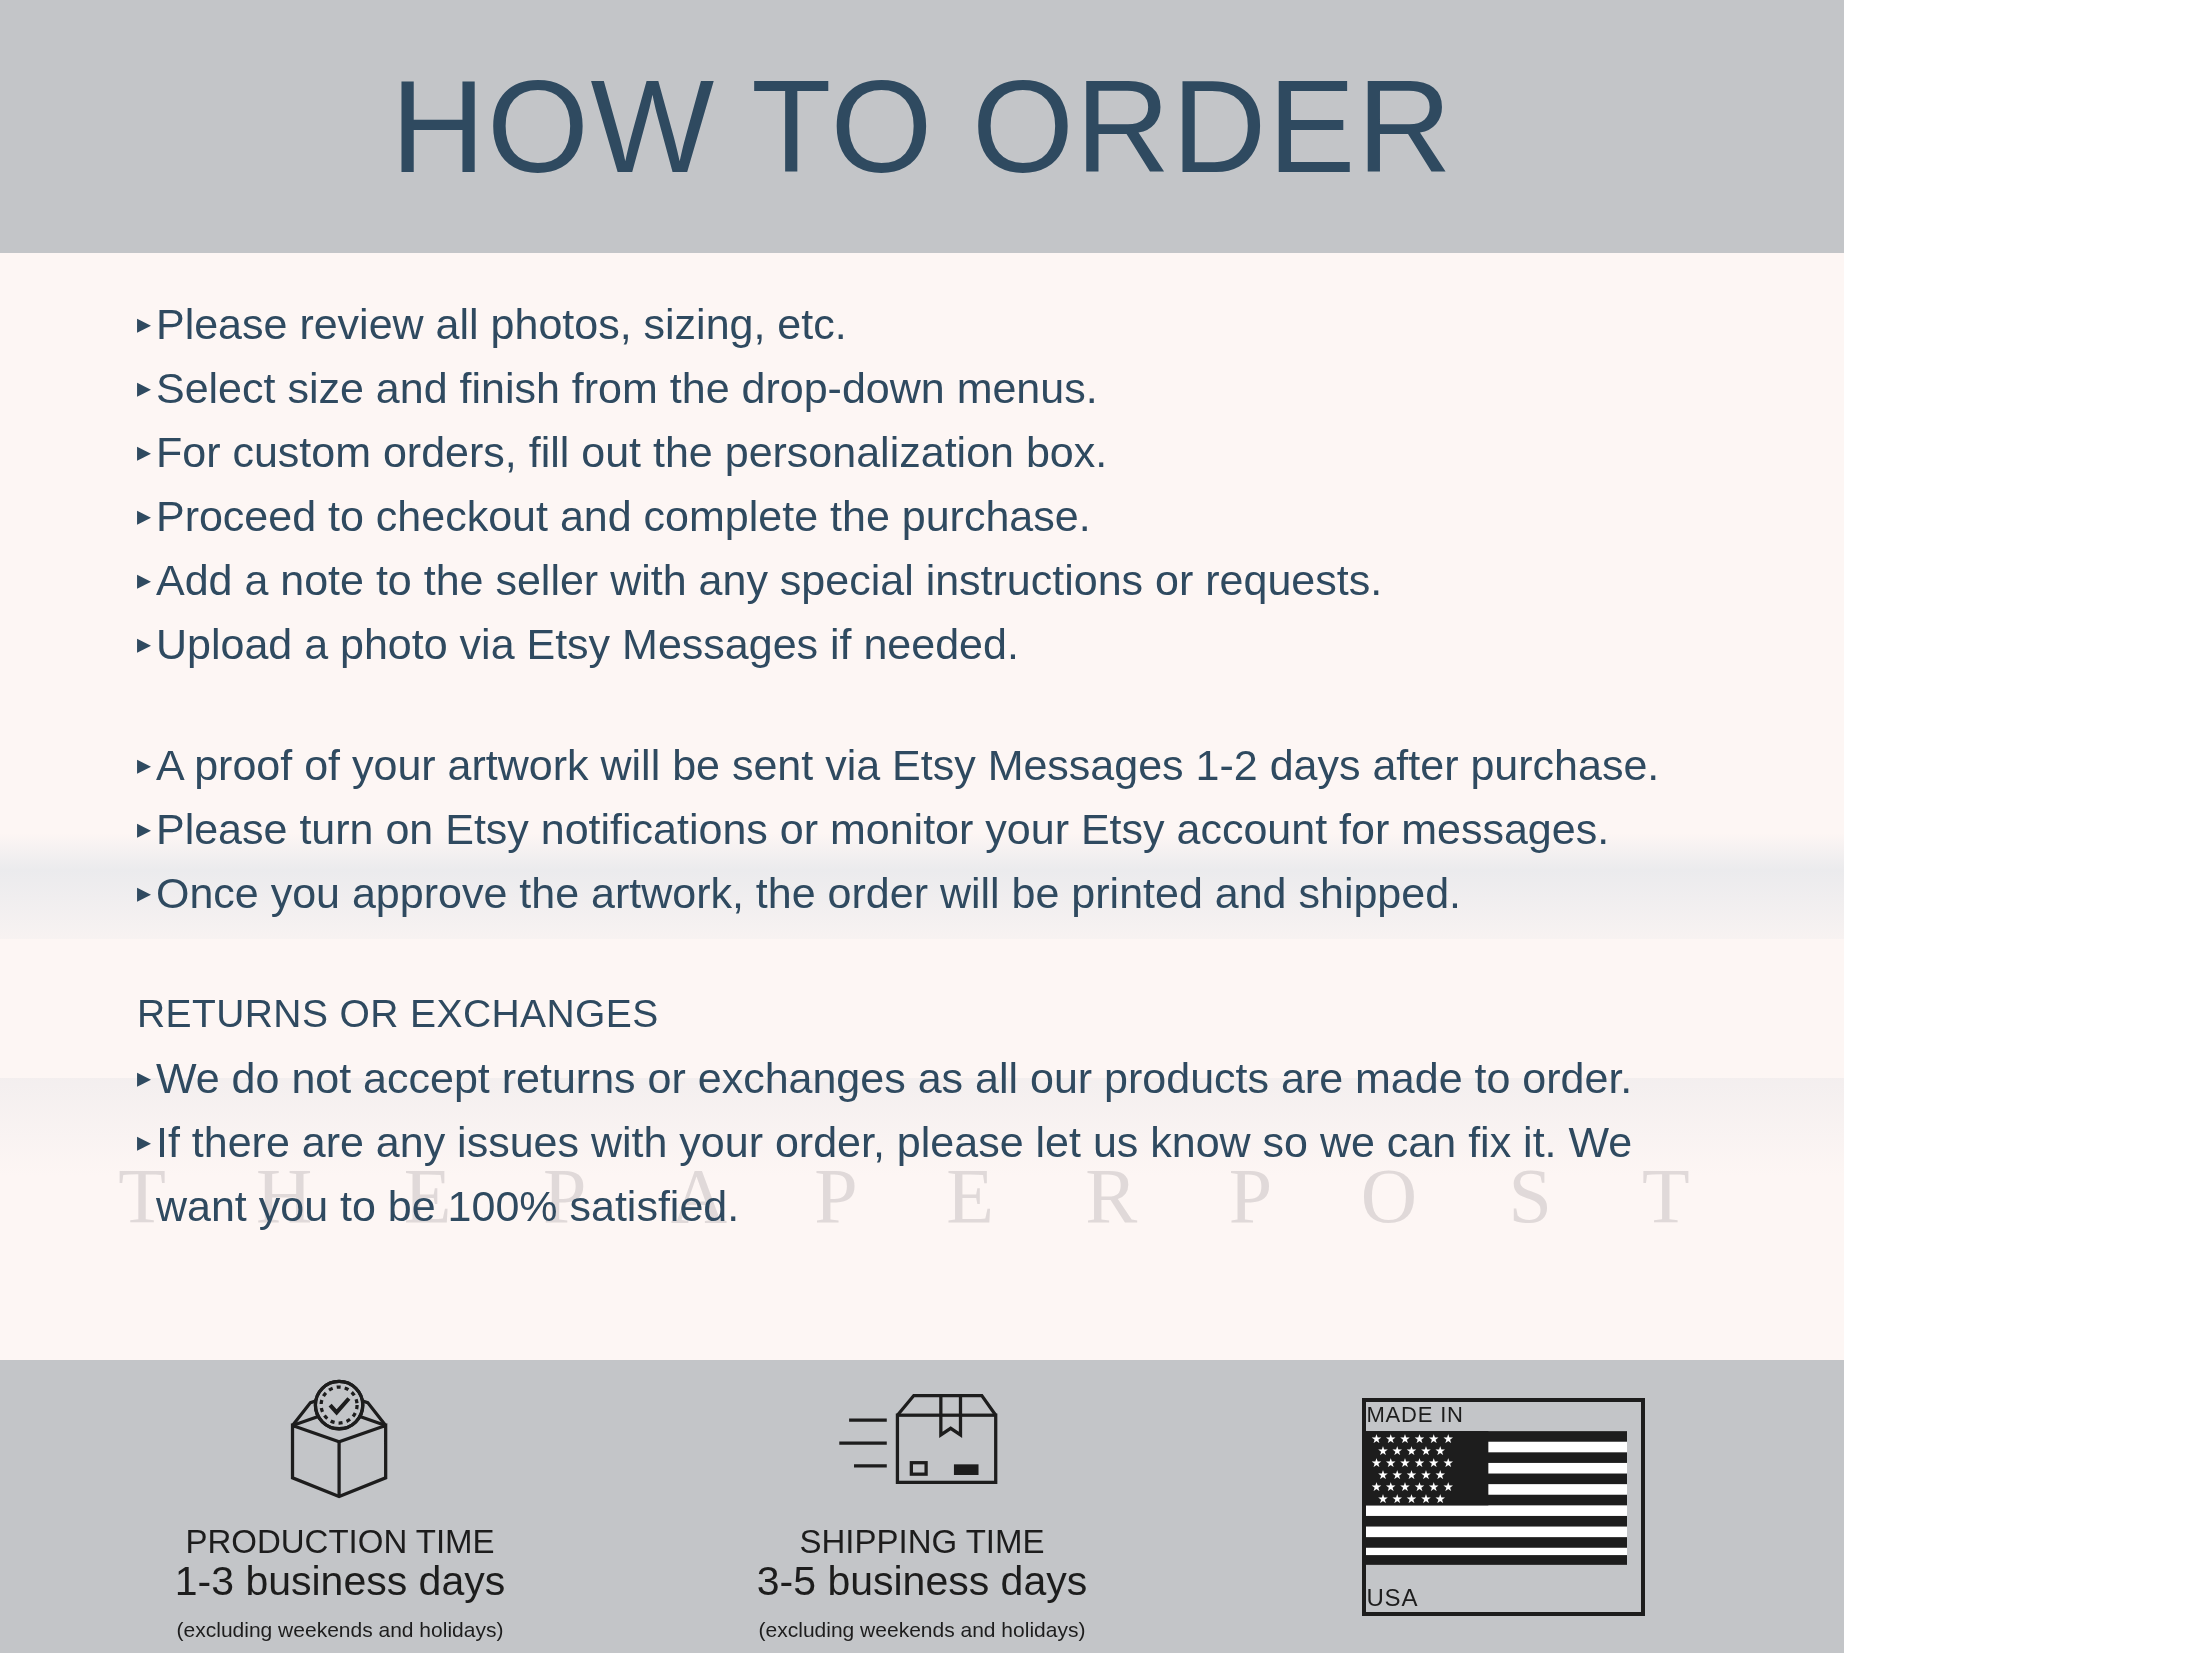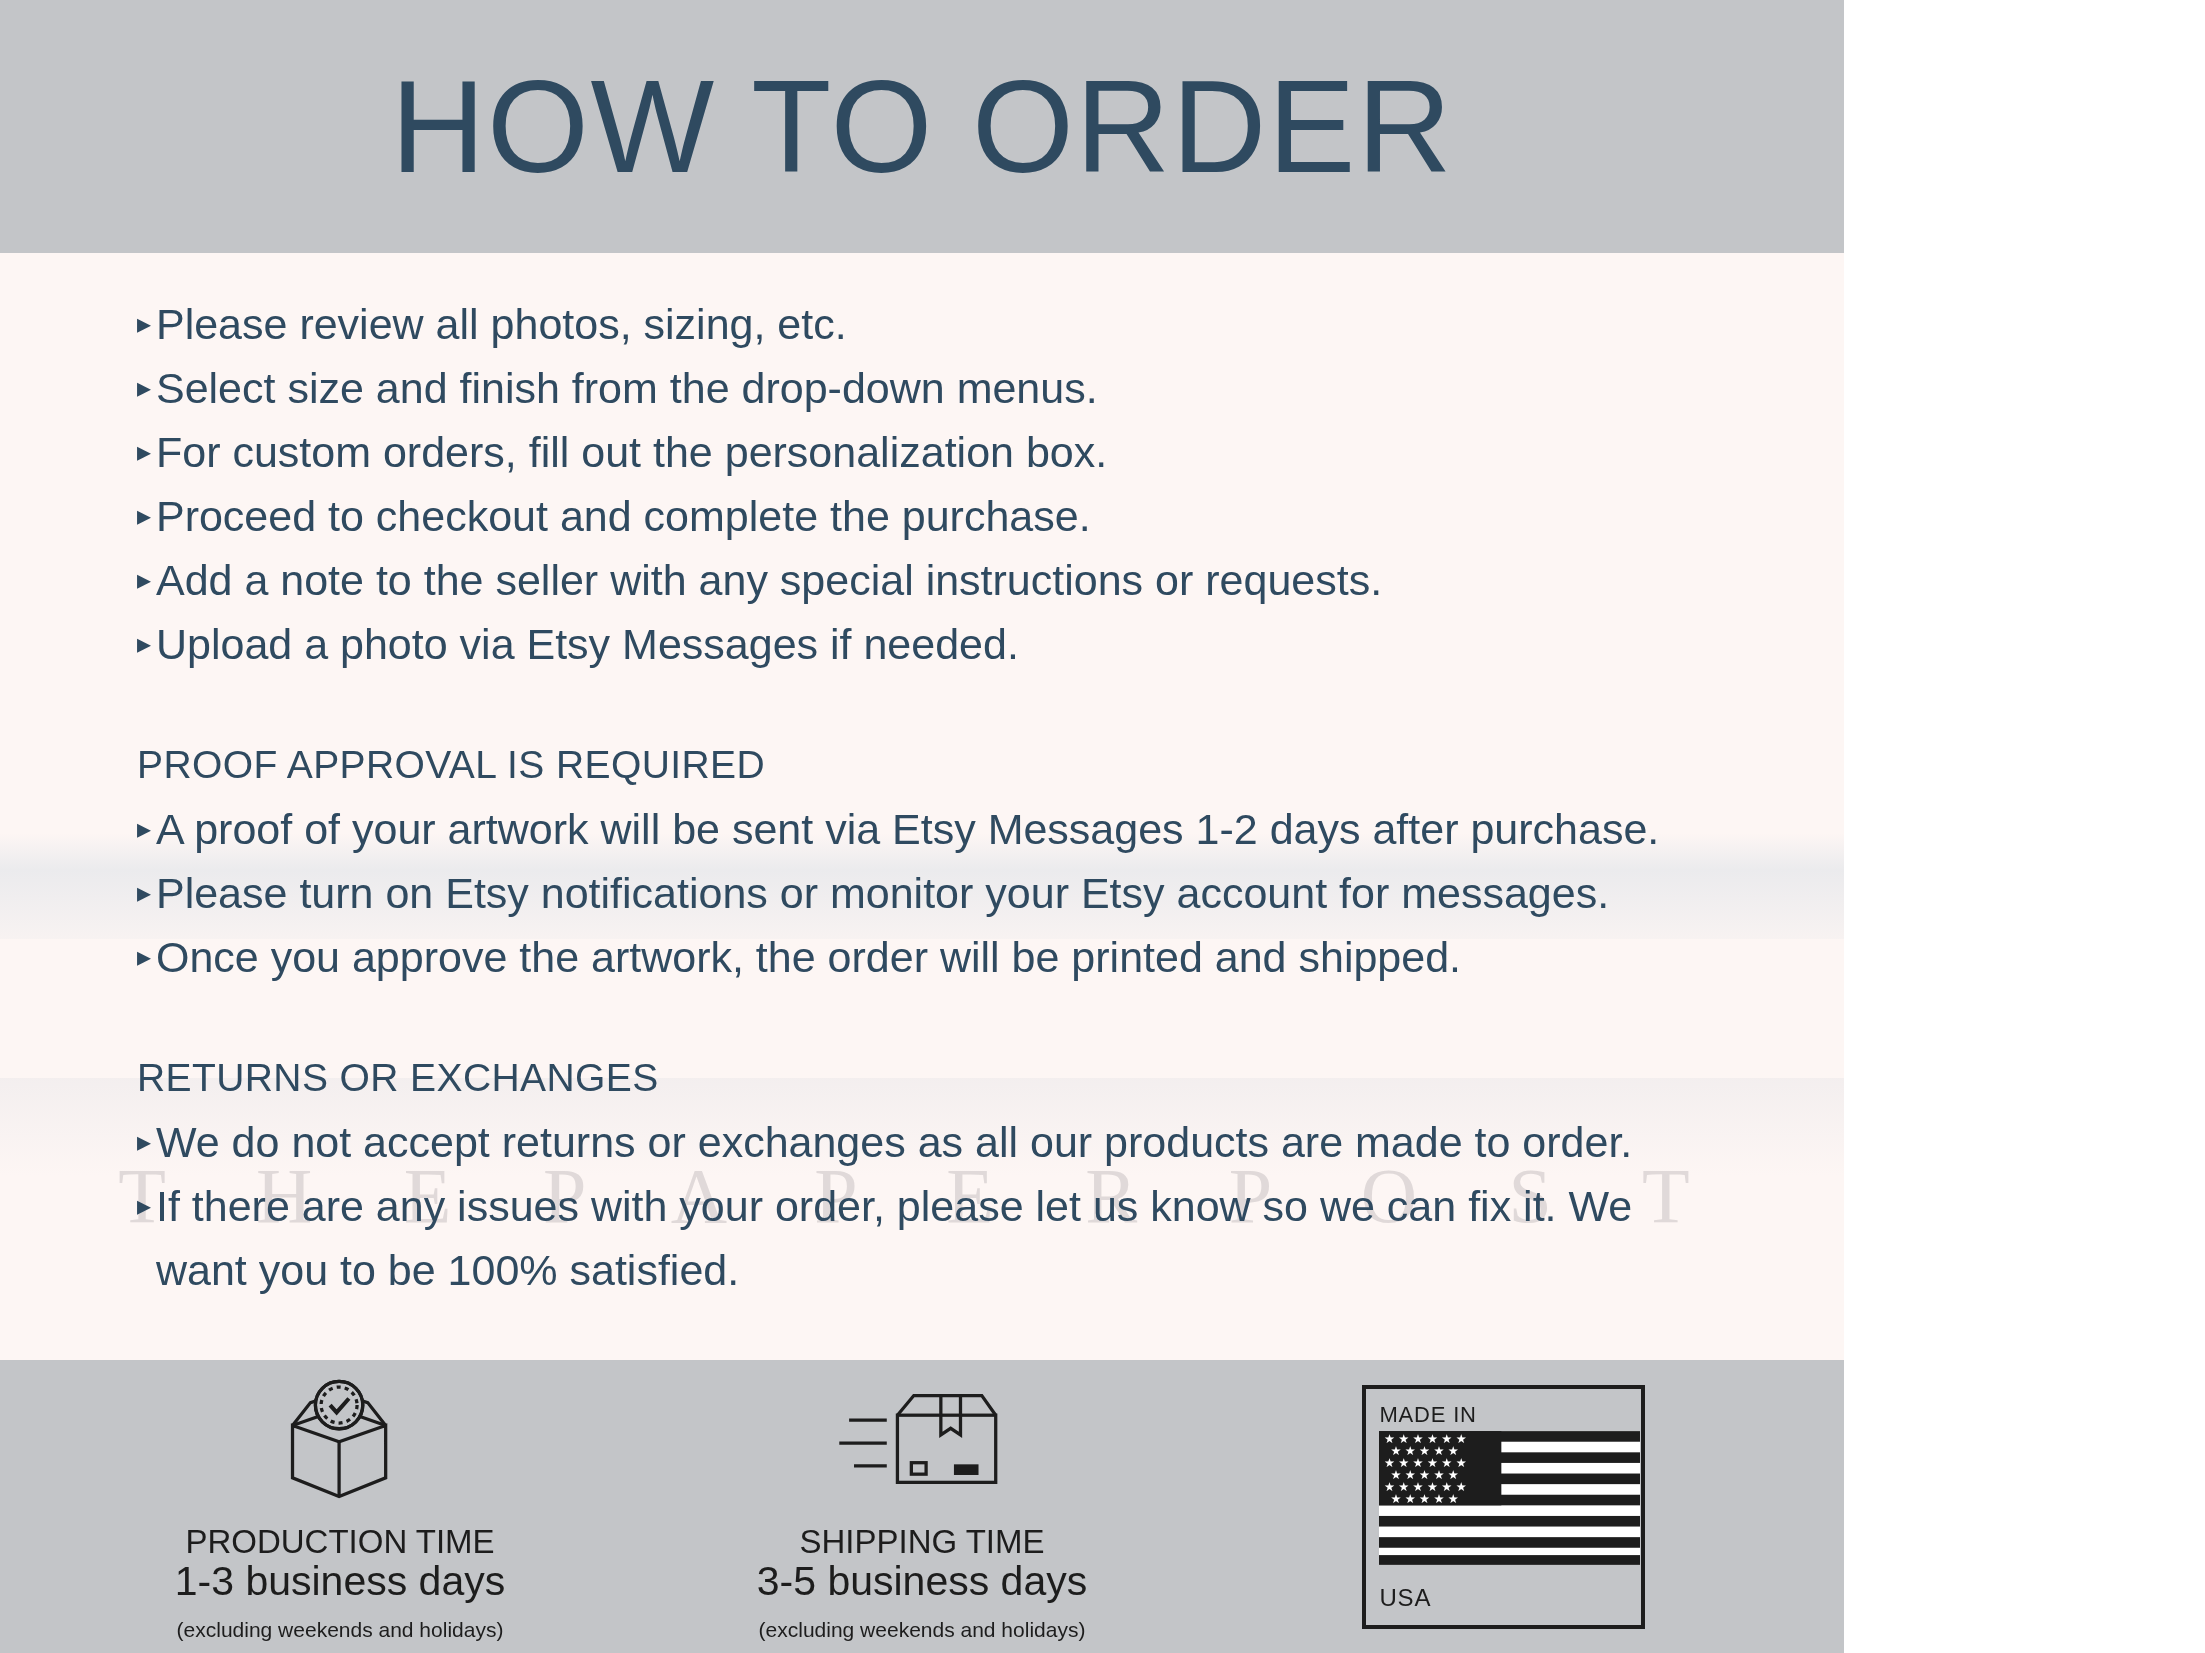--- a/index.html
+++ b/index.html
@@ -151,21 +151,21 @@
     letter-spacing: 0.8px;
     margin-bottom: 2.5px;
   }
   .flag-usa {
     font-size: 24px;
     letter-spacing: 0.8px;
     margin-top: 16px;
   }
   .flag-frame {
     border: 4.1px solid #1d1d1d;
-    padding: 13px;
+    padding: 0;
     width: 283px;
     box-sizing: border-box;
   }
 </style>
 </head>
 <body>
 
 <div class="poster">
 
   <div class="header">
@@ -199,21 +199,20 @@
         <span class="bullet-mark">▸</span>
         <span class="line-text">Add a note to the seller with any special instructions or requests.</span>
       </div>
       <div class="line">
         <span class="bullet-mark">▸</span>
         <span class="line-text">Upload a photo via Etsy Messages if needed.</span>
       </div>
 
       <div class="spacer"></div>
 
-      <div class="section-head">PROOF APPROVAL IS REQUIRED</div>
       <div class="line">
         <span class="bullet-mark">▸</span>
         <span class="line-text">A proof of your artwork will be sent via Etsy Messages 1-2 days after purchase.</span>
       </div>
       <div class="line">
         <span class="bullet-mark">▸</span>
         <span class="line-text">Please turn on Etsy notifications or monitor your Etsy account for messages.</span>
       </div>
       <div class="line">
         <span class="bullet-mark">▸</span>

